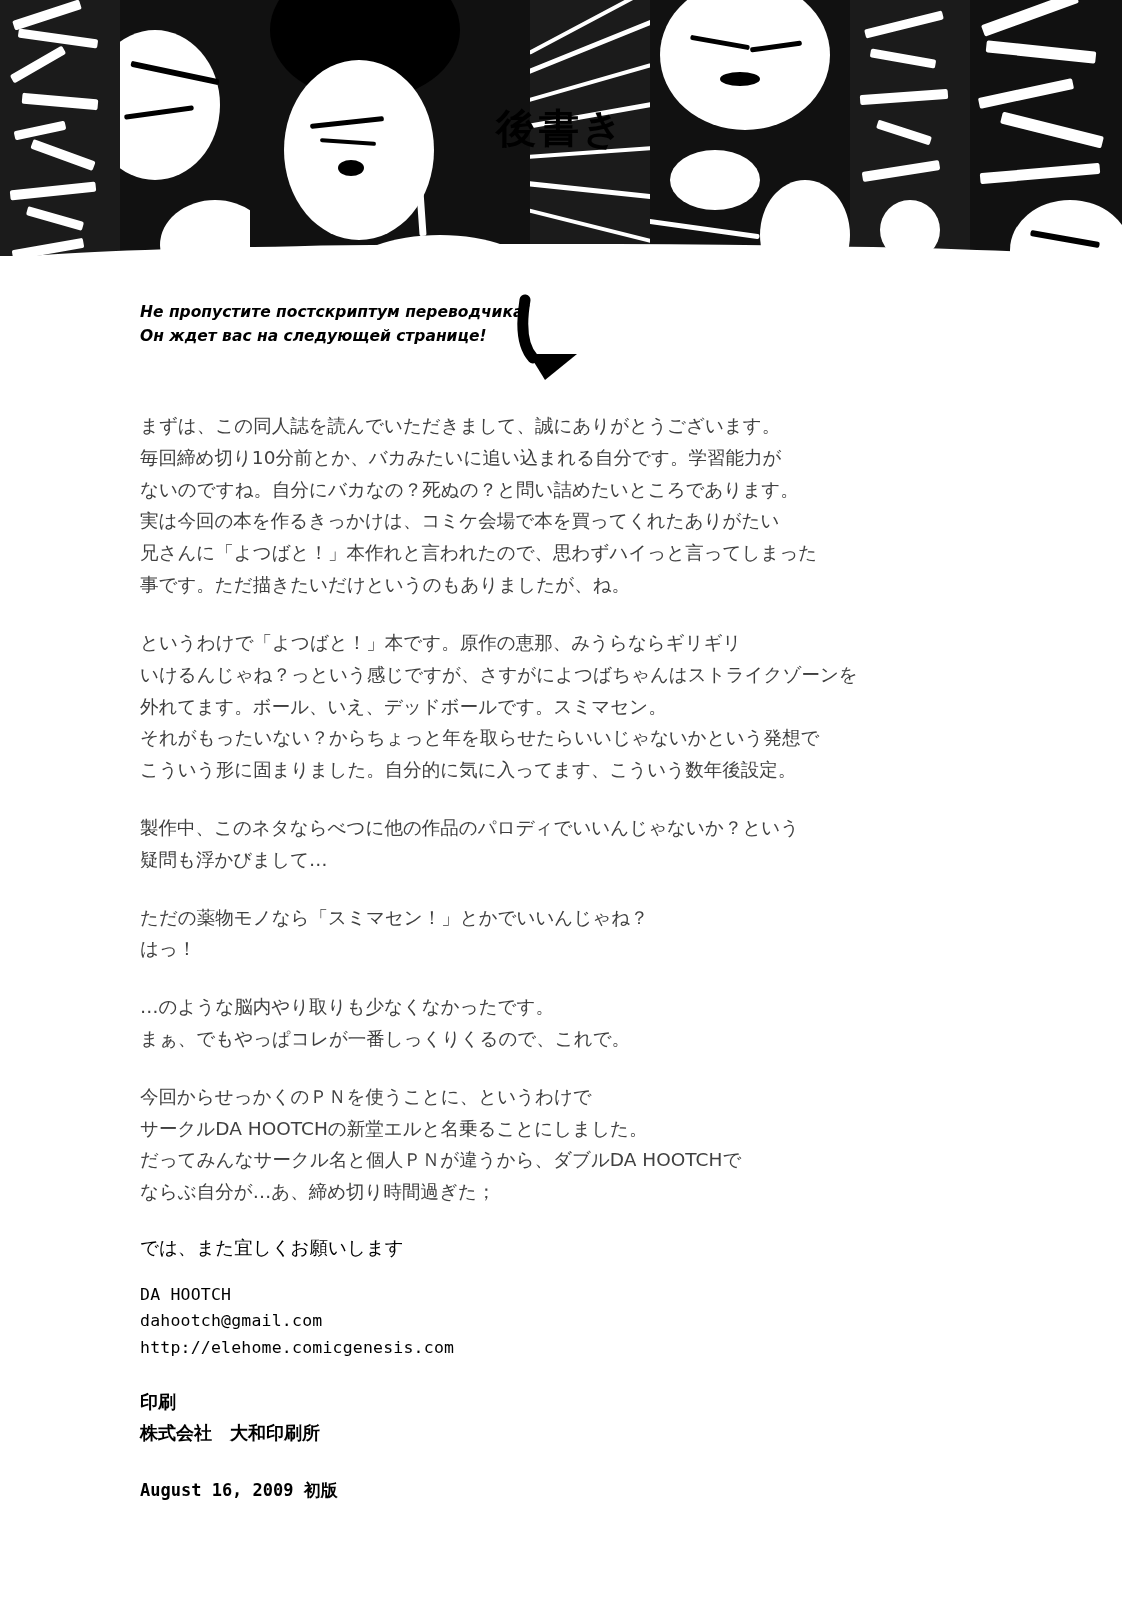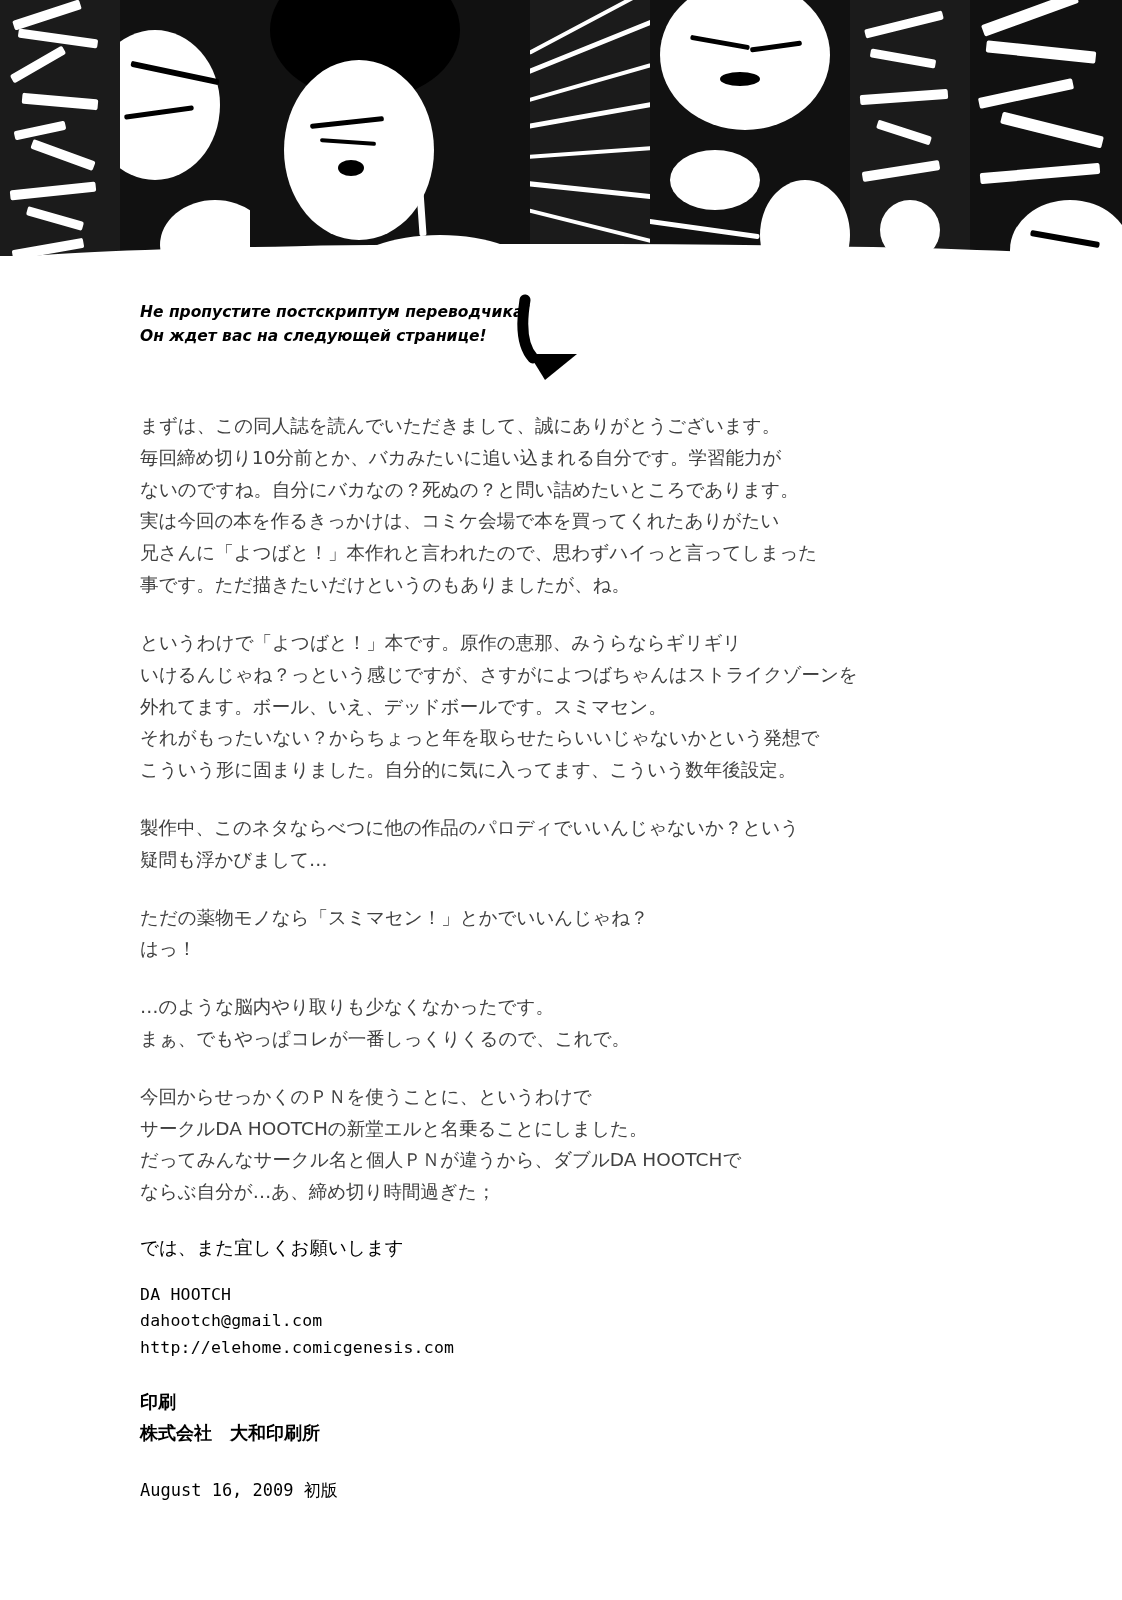--- a/index.html
+++ b/index.html
@@ -150,21 +150,21 @@
     font-family: Liberation Sans, sans-serif;
     font-weight: bold;
     font-size: 18px;
     line-height: 1.7;
   }
   .date-block {
     position: absolute;
     left: 140px;
     top: 1197px;
     font-family: "DejaVu Sans Mono", monospace;
-    font-weight: normal;
+    font-weight: bold;
     font-size: 17px;
   }
   .date-block .jp {
     font-family: "DejaVu Sans", sans-serif;
   }
 </style>
 </head>
 <body>
 
 <div class="art-band">
@@ -235,20 +235,21 @@
     <div class="stroke" style="left:30px;top:124px;width:104px;height:12px;transform:rotate(14deg);"></div>
     <div class="stroke" style="left:10px;top:168px;width:120px;height:11px;transform:rotate(-5deg);"></div>
     <div class="blob" style="left:40px;top:200px;width:120px;height:100px;"></div>
     <div class="stroke dark" style="left:60px;top:236px;width:70px;height:6px;transform:rotate(10deg);"></div>
   </div>
 
   <div style="position:absolute;left:0;bottom:0;width:1122px;height:26px;background:#ffffff;"></div>
   <div style="position:absolute;left:0;bottom:20px;width:1122px;height:18px;background:#ffffff;border-radius:50% 50% 0 0 / 100% 100% 0 0;"></div>
 
   <div class="title-wrap">
+    <div class="title-jp">後書き</div>
   </div>
 </div>
 
 <div class="sheet">
 
   <div class="note">
     <div>Не пропустите постскриптум переводчика!</div>
     <div>Он ждет вас на следующей странице!</div>
   </div>
 

